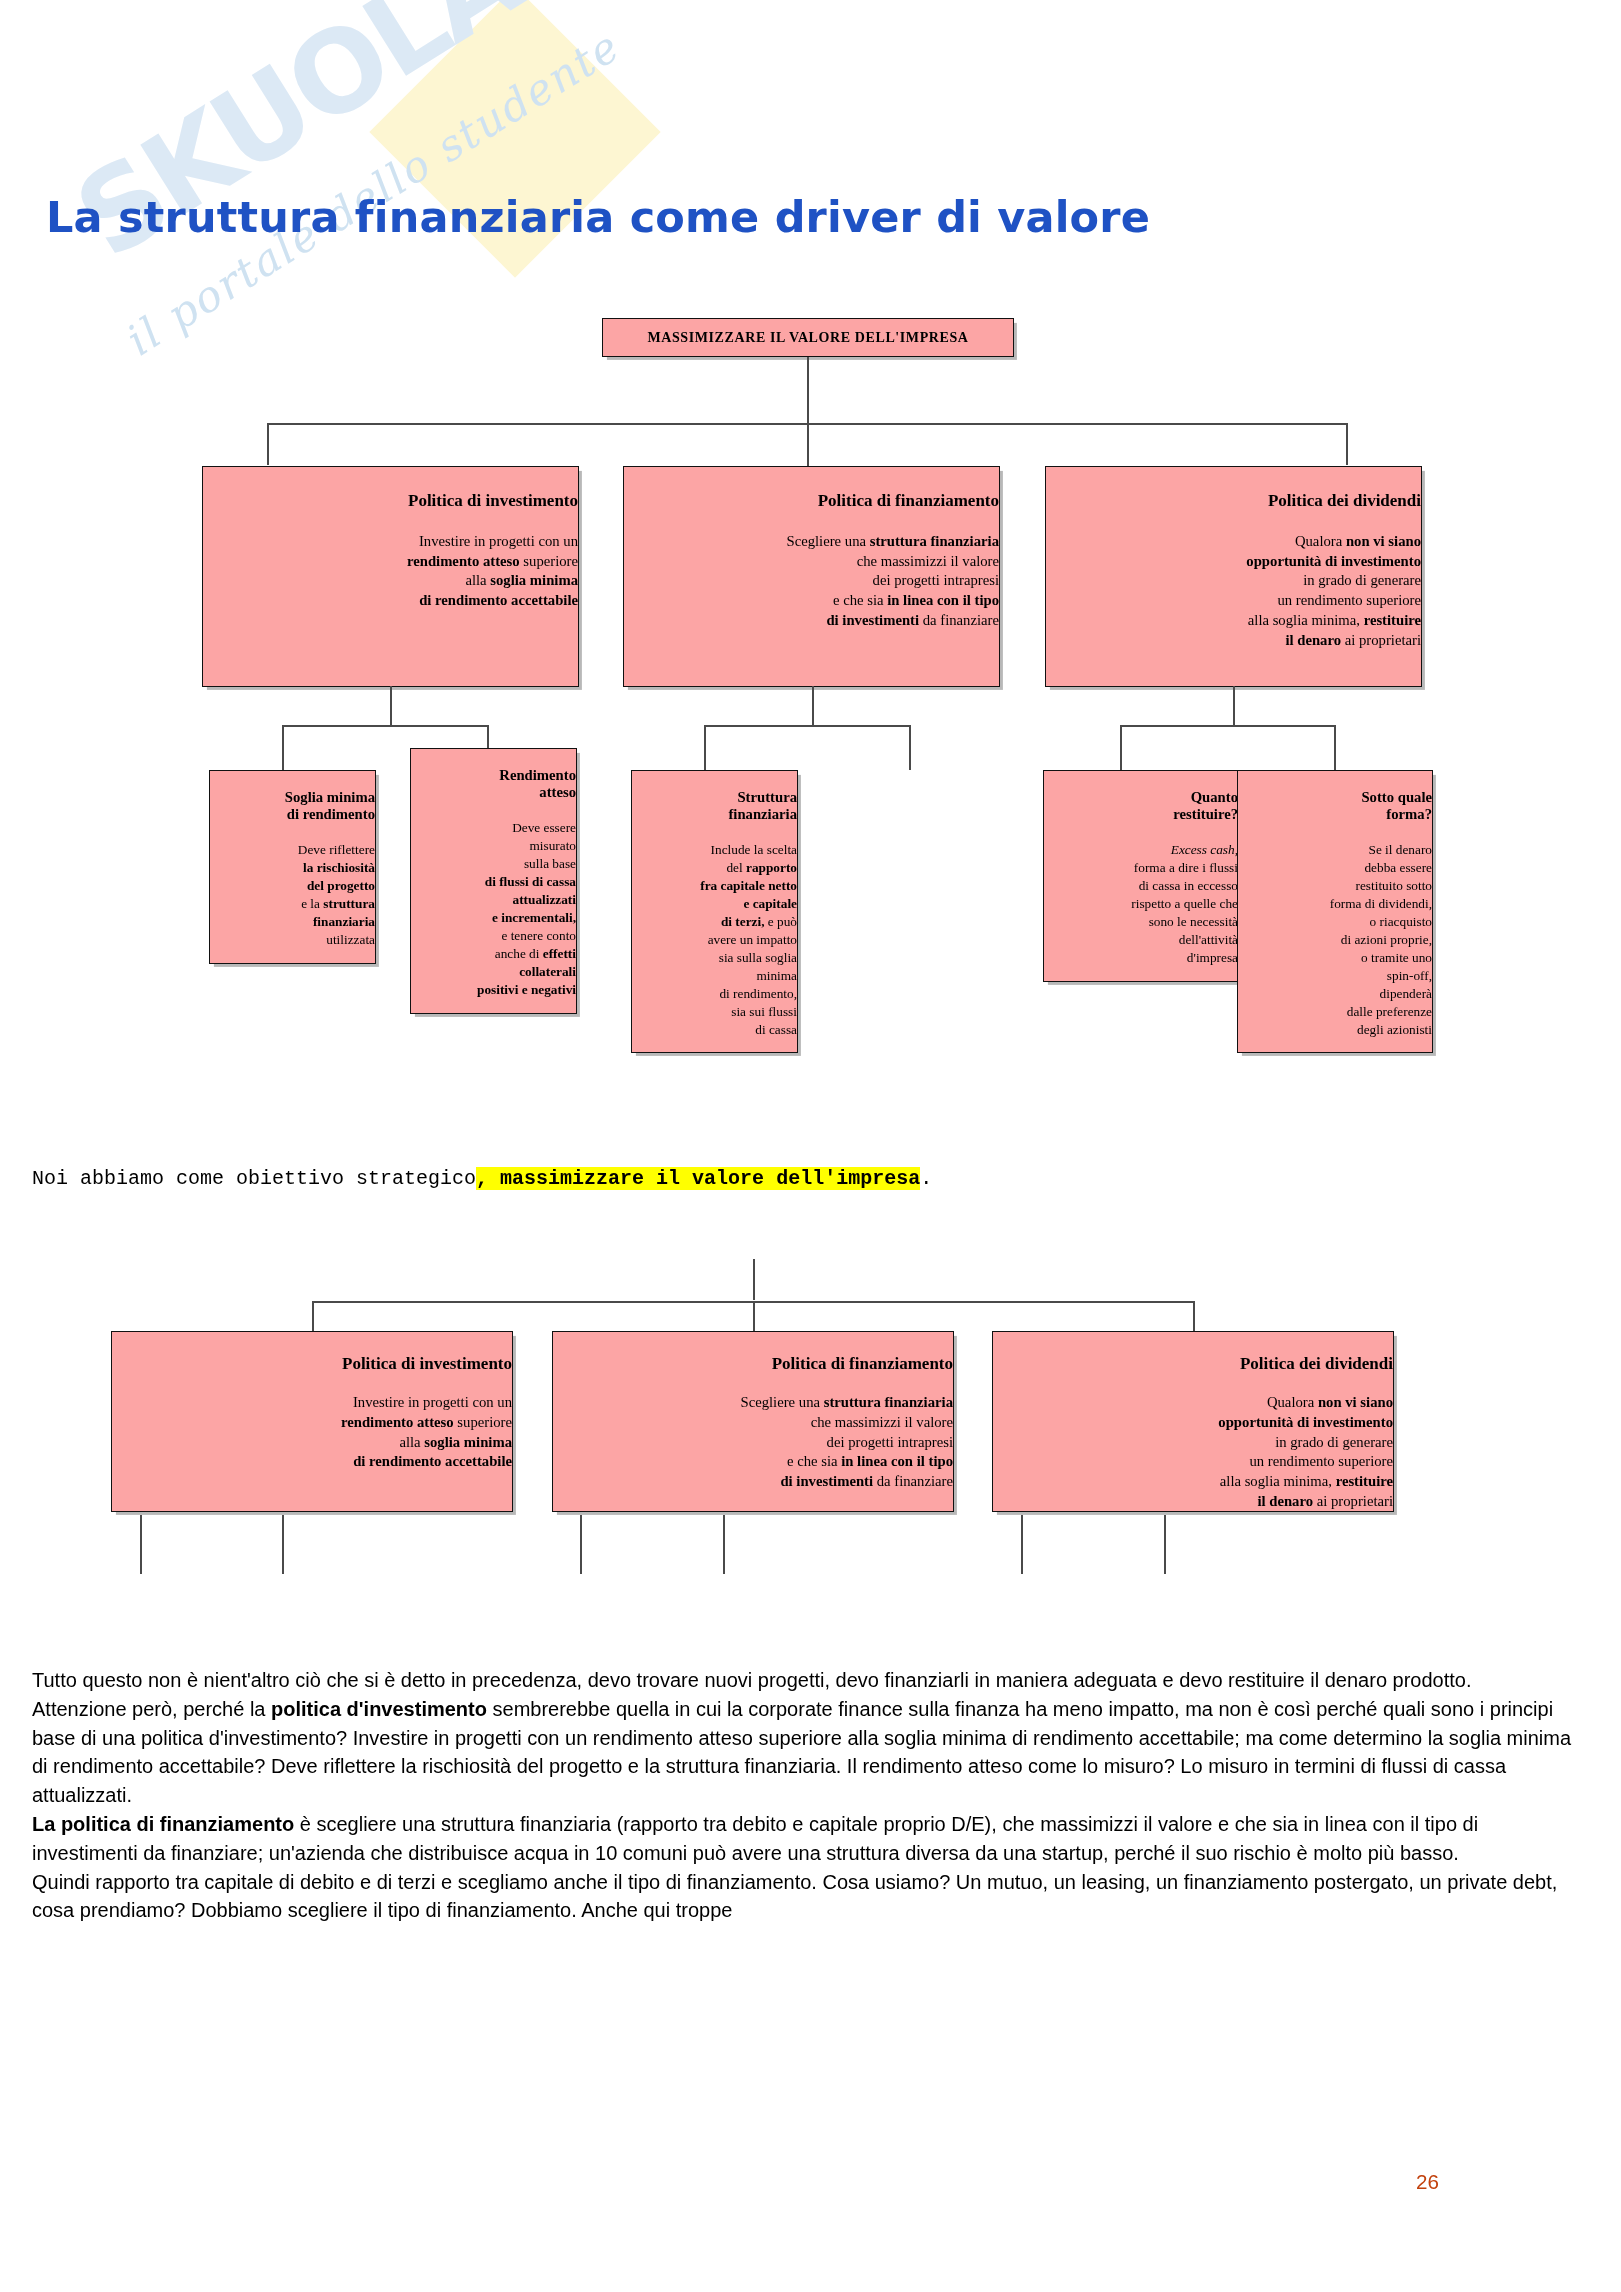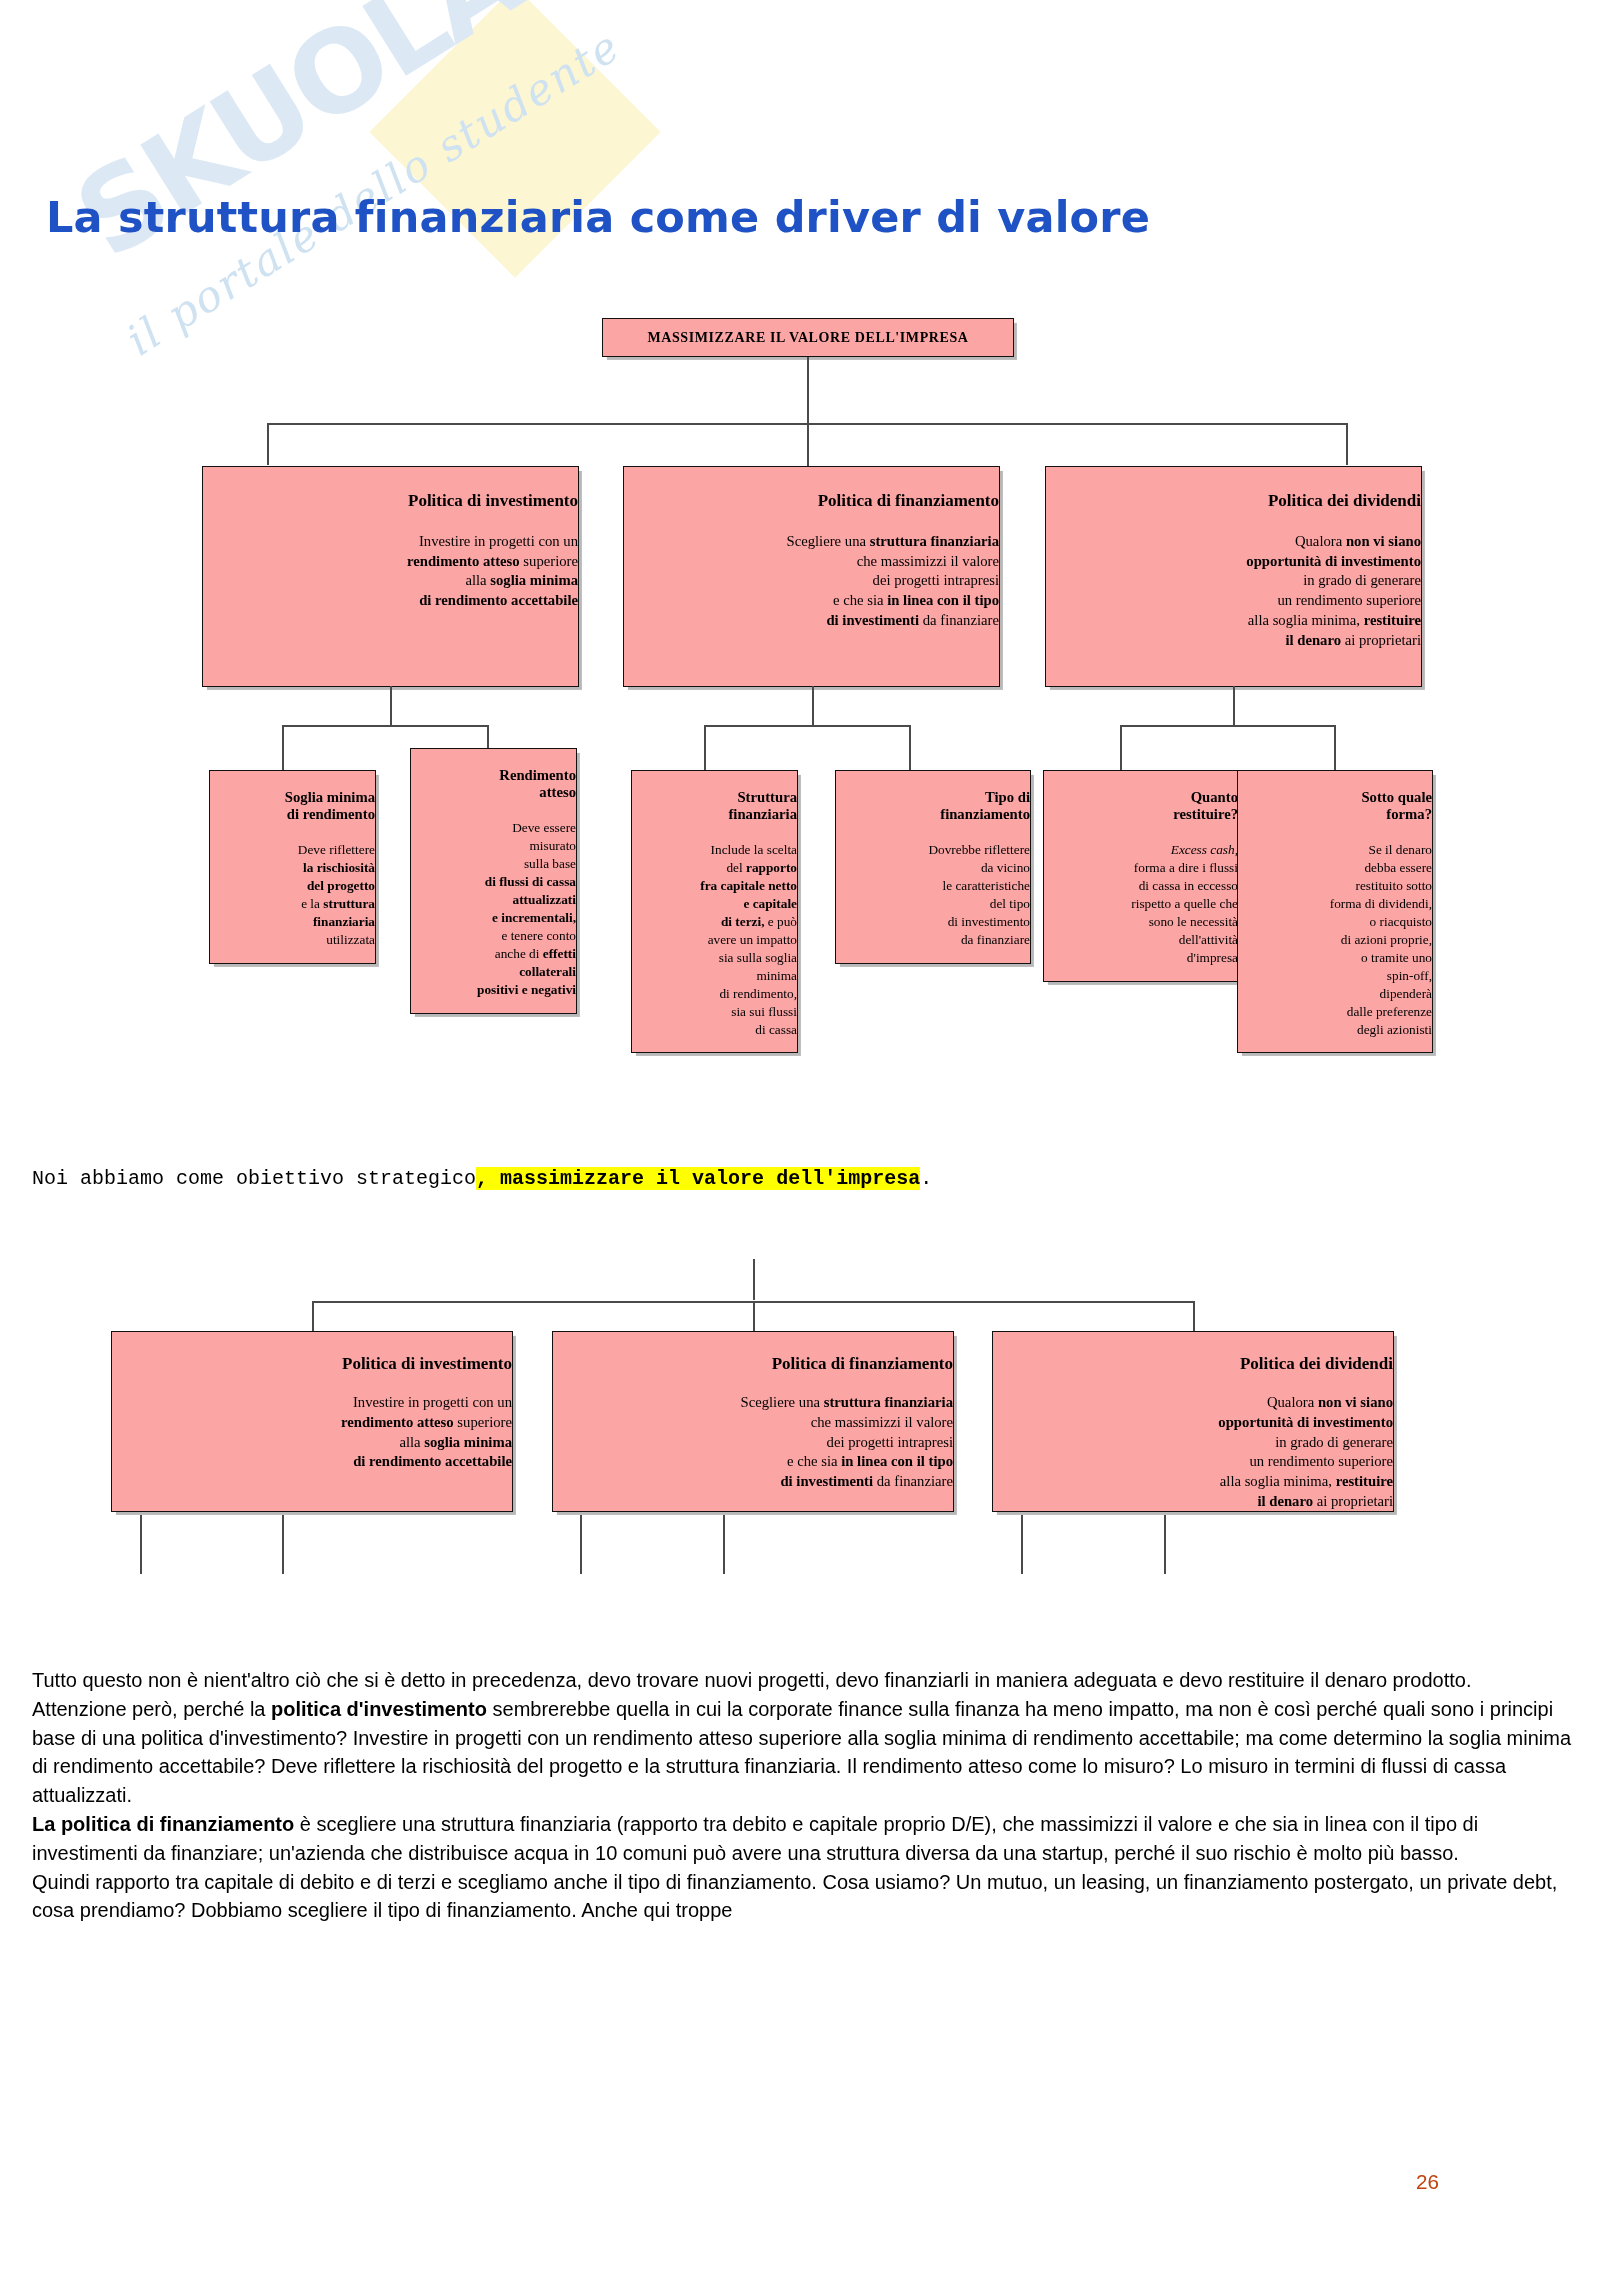--- a/index.html
+++ b/index.html
@@ -212,34 +212,20 @@
           <div><b>e capitale</b></div>
           <div><b>di terzi,</b> e può</div>
           <div>avere un impatto</div>
           <div>sia sulla soglia</div>
           <div>minima</div>
           <div>di rendimento,</div>
           <div>sia sui flussi</div>
           <div>di cassa</div>
         </div>
       </div>
-    <div class="nbox l2 wide" style="left:835px;top:770px;">
-        <div class="hd">
-          <div>Tipo di</div>
-          <div>finanziamento</div>
-        </div>
-        <div class="bd">
-          <div>Dovrebbe riflettere</div>
-          <div>da vicino</div>
-          <div>le  caratteristiche</div>
-          <div>del tipo</div>
-          <div>di investimento</div>
-          <div>da finanziare</div>
-        </div>
-      </div>
     <div class="nbox l2 wide" style="left:1043px;top:770px;">
         <div class="hd">
           <div>Quanto</div>
           <div>restituire?</div>
         </div>
         <div class="bd">
           <div><i>Excess cash,</i></div>
           <div>forma a dire i flussi</div>
           <div>di cassa in eccesso</div>
           <div>rispetto a quelle che</div>

